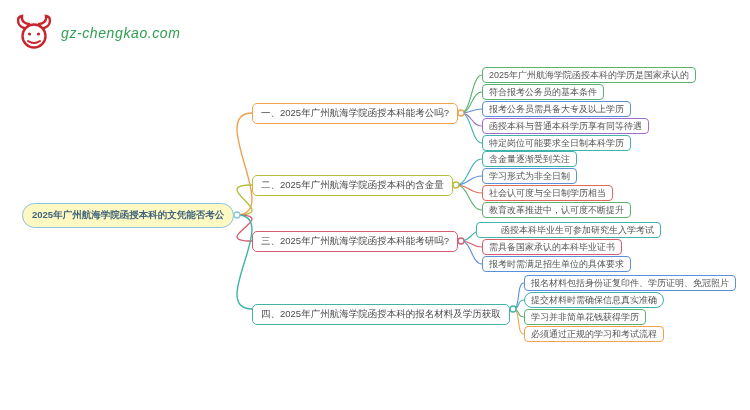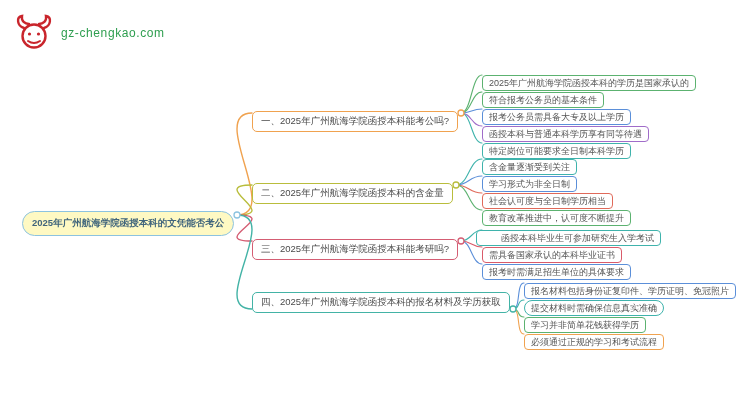--- a/index.html
+++ b/index.html
@@ -15,42 +15,41 @@
   #nodes .node {
     position:absolute;
     background:#ffffff;
     border:1px solid #999;
     border-radius:4px;
     padding:2px 6px;
     font-size:9px;
     line-height:1.15;
     color:#555555;
     white-space:nowrap;
-    margin-top:8px;
   }
   #nodes .node.branch {
     font-size:9.5px;
     padding:4px 8px;
     border-width:1.5px;
     border-radius:5px;
     color:#4a4a4a;
   }
   #nodes .node.root {
     font-size:9.5px;
     padding:6px 9px;
     border-radius:14px;
     color:#40657c;
   }
   .logo {
     position:absolute; left:14px; top:12px;
     display:flex; align-items:center; gap:7px;
     cursor:pointer;
   }
   .logo-title { font-size:15px; font-weight:bold; letter-spacing:1px; }
-  .logo-url { font-size:12px; letter-spacing:0.6px; margin-top:2px; }
+  .logo-url { font-size:14px; letter-spacing:0.6px; margin-top:2px;font-style:italic; }
 </style>
 </head>
 <body>
 
 <div id="canvas">
   <svg id="links" width="750" height="410" viewBox="0 0 750 410">
       <path d="M 237 215 C 282 215, 207 113, 252 113" fill="none" stroke="#f0a24f" stroke-width="1.4" stroke-linecap="round"></path>
       <path d="M 461 113 C 471.5 113, 471.5 75, 482 75" fill="none" stroke="#5cb270" stroke-width="1.1" stroke-linecap="round"></path>
       <path d="M 461 113 C 471.5 113, 471.5 92, 482 92" fill="none" stroke="#5cb270" stroke-width="1.1" stroke-linecap="round"></path>
       <path d="M 461 113 C 471.5 113, 471.5 109, 482 109" fill="none" stroke="#5b8fd9" stroke-width="1.1" stroke-linecap="round"></path>
@@ -86,21 +85,21 @@
       <div class="node child" style="border-color: rgb(63, 179, 172); left: 482px; top: 135px;">特定岗位可能要求全日制本科学历</div>
       <div class="node branch" style="border-color: rgb(185, 189, 60); left: 252px; top: 175px;">二、2025年广州航海学院函授本科的含金量</div>
       <div class="node child" style="border-color: rgb(63, 179, 172); left: 482px; top: 151px;">含金量逐渐受到关注</div>
       <div class="node child" style="border-color: rgb(91, 143, 217); left: 482px; top: 168px;">学习形式为非全日制</div>
       <div class="node child" style="border-color: rgb(224, 106, 90); left: 482px; top: 185px;">社会认可度与全日制学历相当</div>
       <div class="node child" style="border-color: rgb(92, 178, 112); left: 482px; top: 202px;">教育改革推进中，认可度不断提升</div>
       <div class="node branch" style="border-color: rgb(212, 93, 115); left: 252px; top: 231px;">三、2025年广州航海学院函授本科能考研吗?</div>
       <div class="node child" style="border-color: rgb(63, 179, 172); left: 476px; top: 222px; padding-left: 24px;">函授本科毕业生可参加研究生入学考试</div>
       <div class="node child" style="border-color: rgb(217, 91, 106); left: 482px; top: 239px;">需具备国家承认的本科毕业证书</div>
       <div class="node child" style="border-color: rgb(91, 143, 217); left: 482px; top: 256px;">报考时需满足招生单位的具体要求</div>
-      <div class="node branch" style="border-color: rgb(67, 179, 166); left: 252px; top: 284px;">四、2025年广州航海学院函授本科的报名材料及学历获取</div>
+      <div class="node branch" style="border-color: rgb(67, 179, 166); left: 252px; top: 304px;">四、2025年广州航海学院函授本科的报名材料及学历获取</div>
       <div class="node child" style="border-color: rgb(91, 143, 217); left: 524px; top: 275px;">报名材料包括身份证复印件、学历证明、免冠照片</div>
       <div class="node child" style="border-color: rgb(63, 179, 172); left: 524px; top: 292px; border-radius: 8px;">提交材料时需确保信息真实准确</div>
       <div class="node child" style="border-color: rgb(92, 178, 112); left: 524px; top: 309px; text-align: right;">学习并非简单花钱获得学历</div>
       <div class="node child" style="border-color: rgb(240, 162, 79); left: 524px; top: 326px;">必须通过正规的学习和考试流程</div>
     </div>
 
   <div class="logo">
     <svg width="40" height="40" viewBox="0 0 40 40">
       <circle cx="20" cy="24" r="11.5" fill="#ffffff" stroke="#c9252c" stroke-width="2.4"></circle>
       <path d="M10 16 C3 14 2 5 8 4 C7 9 11 12 15 12" fill="none" stroke="#c9252c" stroke-width="2.4" stroke-linecap="round"></path>

